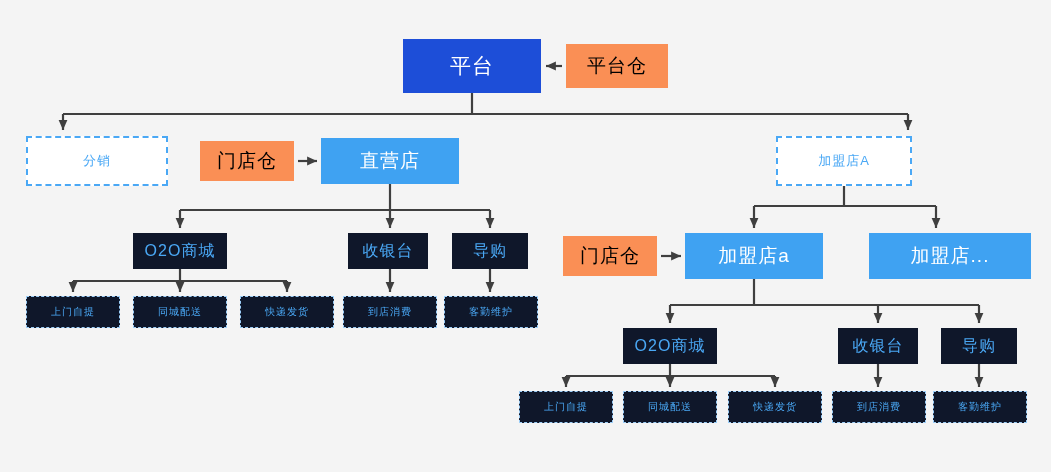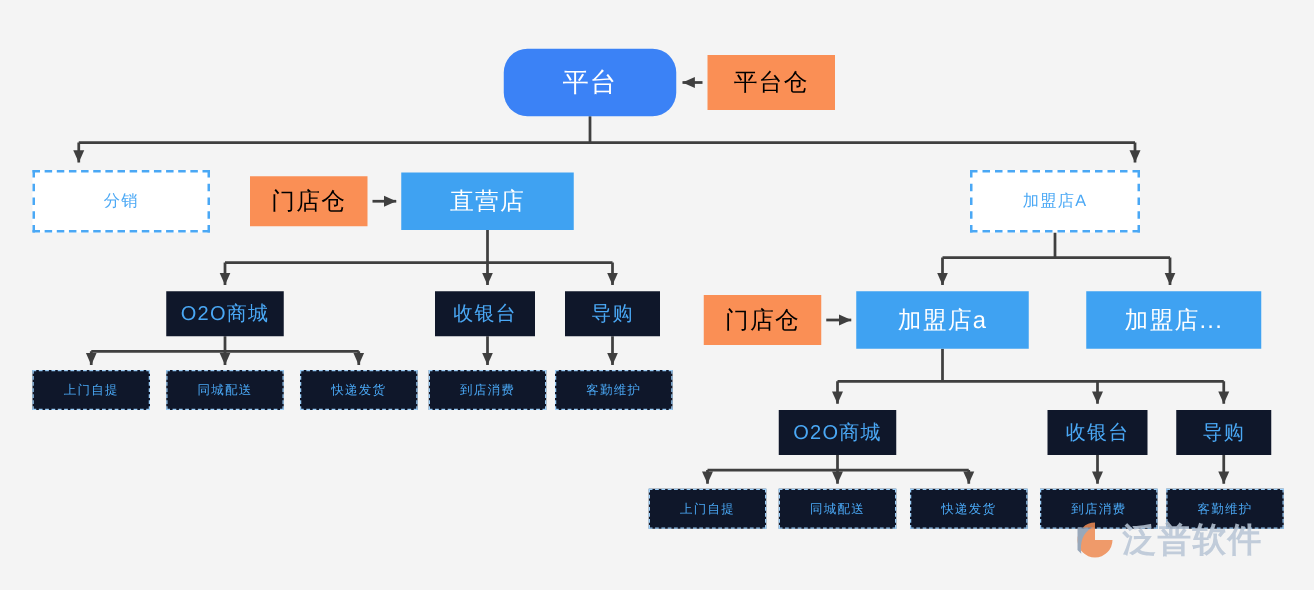--- a/index.html
+++ b/index.html
@@ -15,21 +15,21 @@
   .node{
     position:absolute;
     box-sizing:border-box;
     display:flex;align-items:center;justify-content:center;
     text-align:center;
     letter-spacing:1px;
     white-space:nowrap;
   }
   
   .v-pink{
-    background:#3b82f6;color:#ffffff;font-size:21px;border-radius:19px;
+    background:#1d4ed8;color:#ffffff;font-size:21px;
   }
   .v-orange{
     background:#fa8f55;color:#000000;font-size:19px;
   }
   .v-blue{
     background:#3fa2f2;color:#ffffff;font-size:19px;
   }
   .v-dashwhite{
     background:#ffffff;color:#4aa8f5;font-size:13px;
     border:2px dashed #4aa8f5;
@@ -128,39 +128,32 @@
       <div class="node v-orange" style="left: 566px; top: 44px; width: 102px; height: 44px;">平台仓</div>
       <div class="node v-dashwhite" style="left: 26px; top: 136px; width: 142px; height: 50px;">分销</div>
       <div class="node v-orange" style="left: 200px; top: 141px; width: 94px; height: 40px;">门店仓</div>
       <div class="node v-blue" style="left: 321px; top: 138px; width: 138px; height: 46px;">直营店</div>
       <div class="node v-dashwhite" style="left: 776px; top: 136px; width: 136px; height: 50px;">加盟店A</div>
       <div class="node v-lightfill" style="left: 133px; top: 233px; width: 94px; height: 36px;">O2O商城</div>
       <div class="node v-lightfill" style="left: 348px; top: 233px; width: 80px; height: 36px;">收银台</div>
       <div class="node v-lightfill" style="left: 452px; top: 233px; width: 76px; height: 36px;">导购</div>
       <div class="node v-orange" style="left: 563px; top: 236px; width: 94px; height: 40px;">门店仓</div>
       <div class="node v-blue" style="left: 685px; top: 233px; width: 138px; height: 46px;">加盟店a</div>
-      <div class="node v-blue" style="left: 869px; top: 233px; width: 140px; height: 46px;">加盟店...</div>
+      <div class="node v-blue" style="left: 869px; top: 233px; width: 162px; height: 46px;">加盟店...</div>
       <div class="node v-lightfill" style="left: 623px; top: 328px; width: 94px; height: 36px;">O2O商城</div>
       <div class="node v-lightfill" style="left: 838px; top: 328px; width: 80px; height: 36px;">收银台</div>
       <div class="node v-lightfill" style="left: 941px; top: 328px; width: 76px; height: 36px;">导购</div>
       <div class="node v-dashleaf" style="left: 26px; top: 296px; width: 94px; height: 32px;">上门自提</div>
       <div class="node v-dashleaf" style="left: 133px; top: 296px; width: 94px; height: 32px;">同城配送</div>
       <div class="node v-dashleaf" style="left: 240px; top: 296px; width: 94px; height: 32px;">快递发货</div>
       <div class="node v-dashleaf" style="left: 343px; top: 296px; width: 94px; height: 32px;">到店消费</div>
       <div class="node v-dashleaf" style="left: 444px; top: 296px; width: 94px; height: 32px;">客勤维护</div>
       <div class="node v-dashleaf" style="left: 519px; top: 391px; width: 94px; height: 32px;">上门自提</div>
       <div class="node v-dashleaf" style="left: 623px; top: 391px; width: 94px; height: 32px;">同城配送</div>
       <div class="node v-dashleaf" style="left: 728px; top: 391px; width: 94px; height: 32px;">快递发货</div>
       <div class="node v-dashleaf" style="left: 832px; top: 391px; width: 94px; height: 32px;">到店消费</div>
       <div class="node v-dashleaf" style="left: 933px; top: 391px; width: 94px; height: 32px;">客勤维护</div>
     </div>
 
   <div id="watermark">
-    <div id="wm-row">
-      <svg id="wm-mark" width="36" height="32" viewBox="0 0 36 32" xmlns="http://www.w3.org/2000/svg">
-        <path d="M18 2 A14 14 0 1 0 32 16 L18 16 Z" fill="#ef8b52"></path>
-        <path d="M4 6 L16 6 C8 10 6 18 7 27 L4 24 Z" fill="#8a9bb0"></path>
-      </svg>
-      <span id="wm-name">泛普软件</span>
-    </div>
   </div>
 
 </div>
 
 </body></html>

